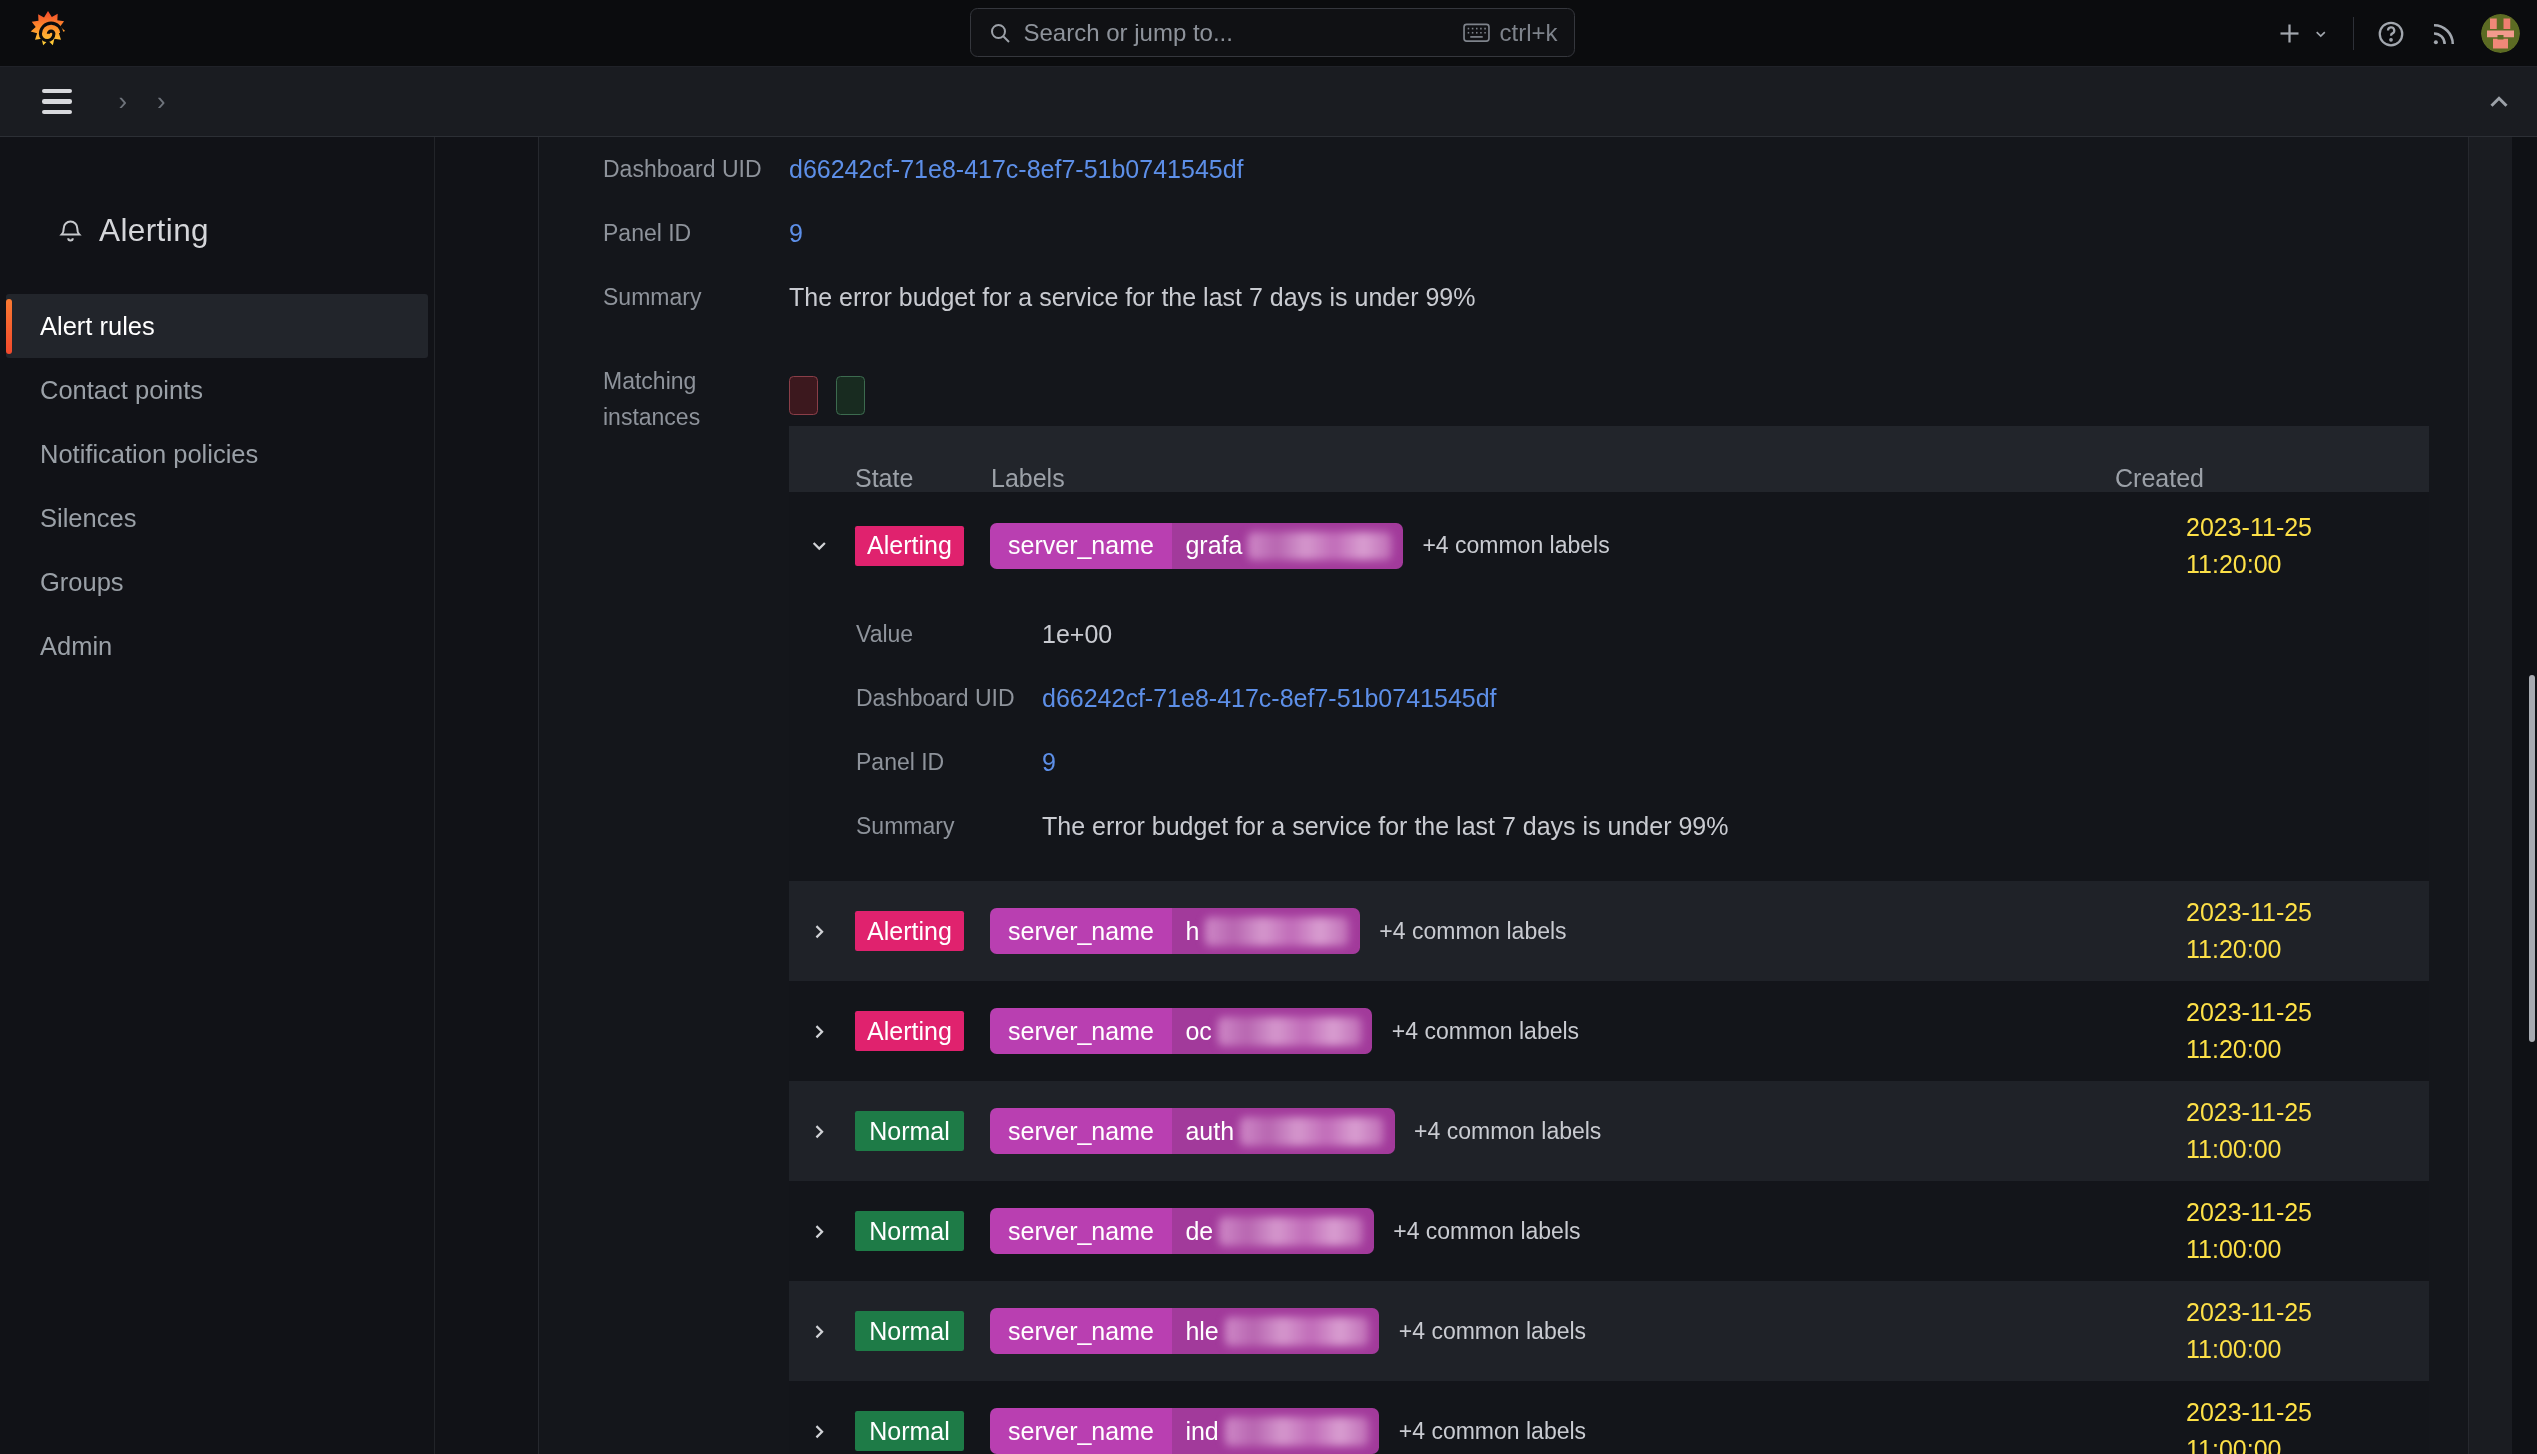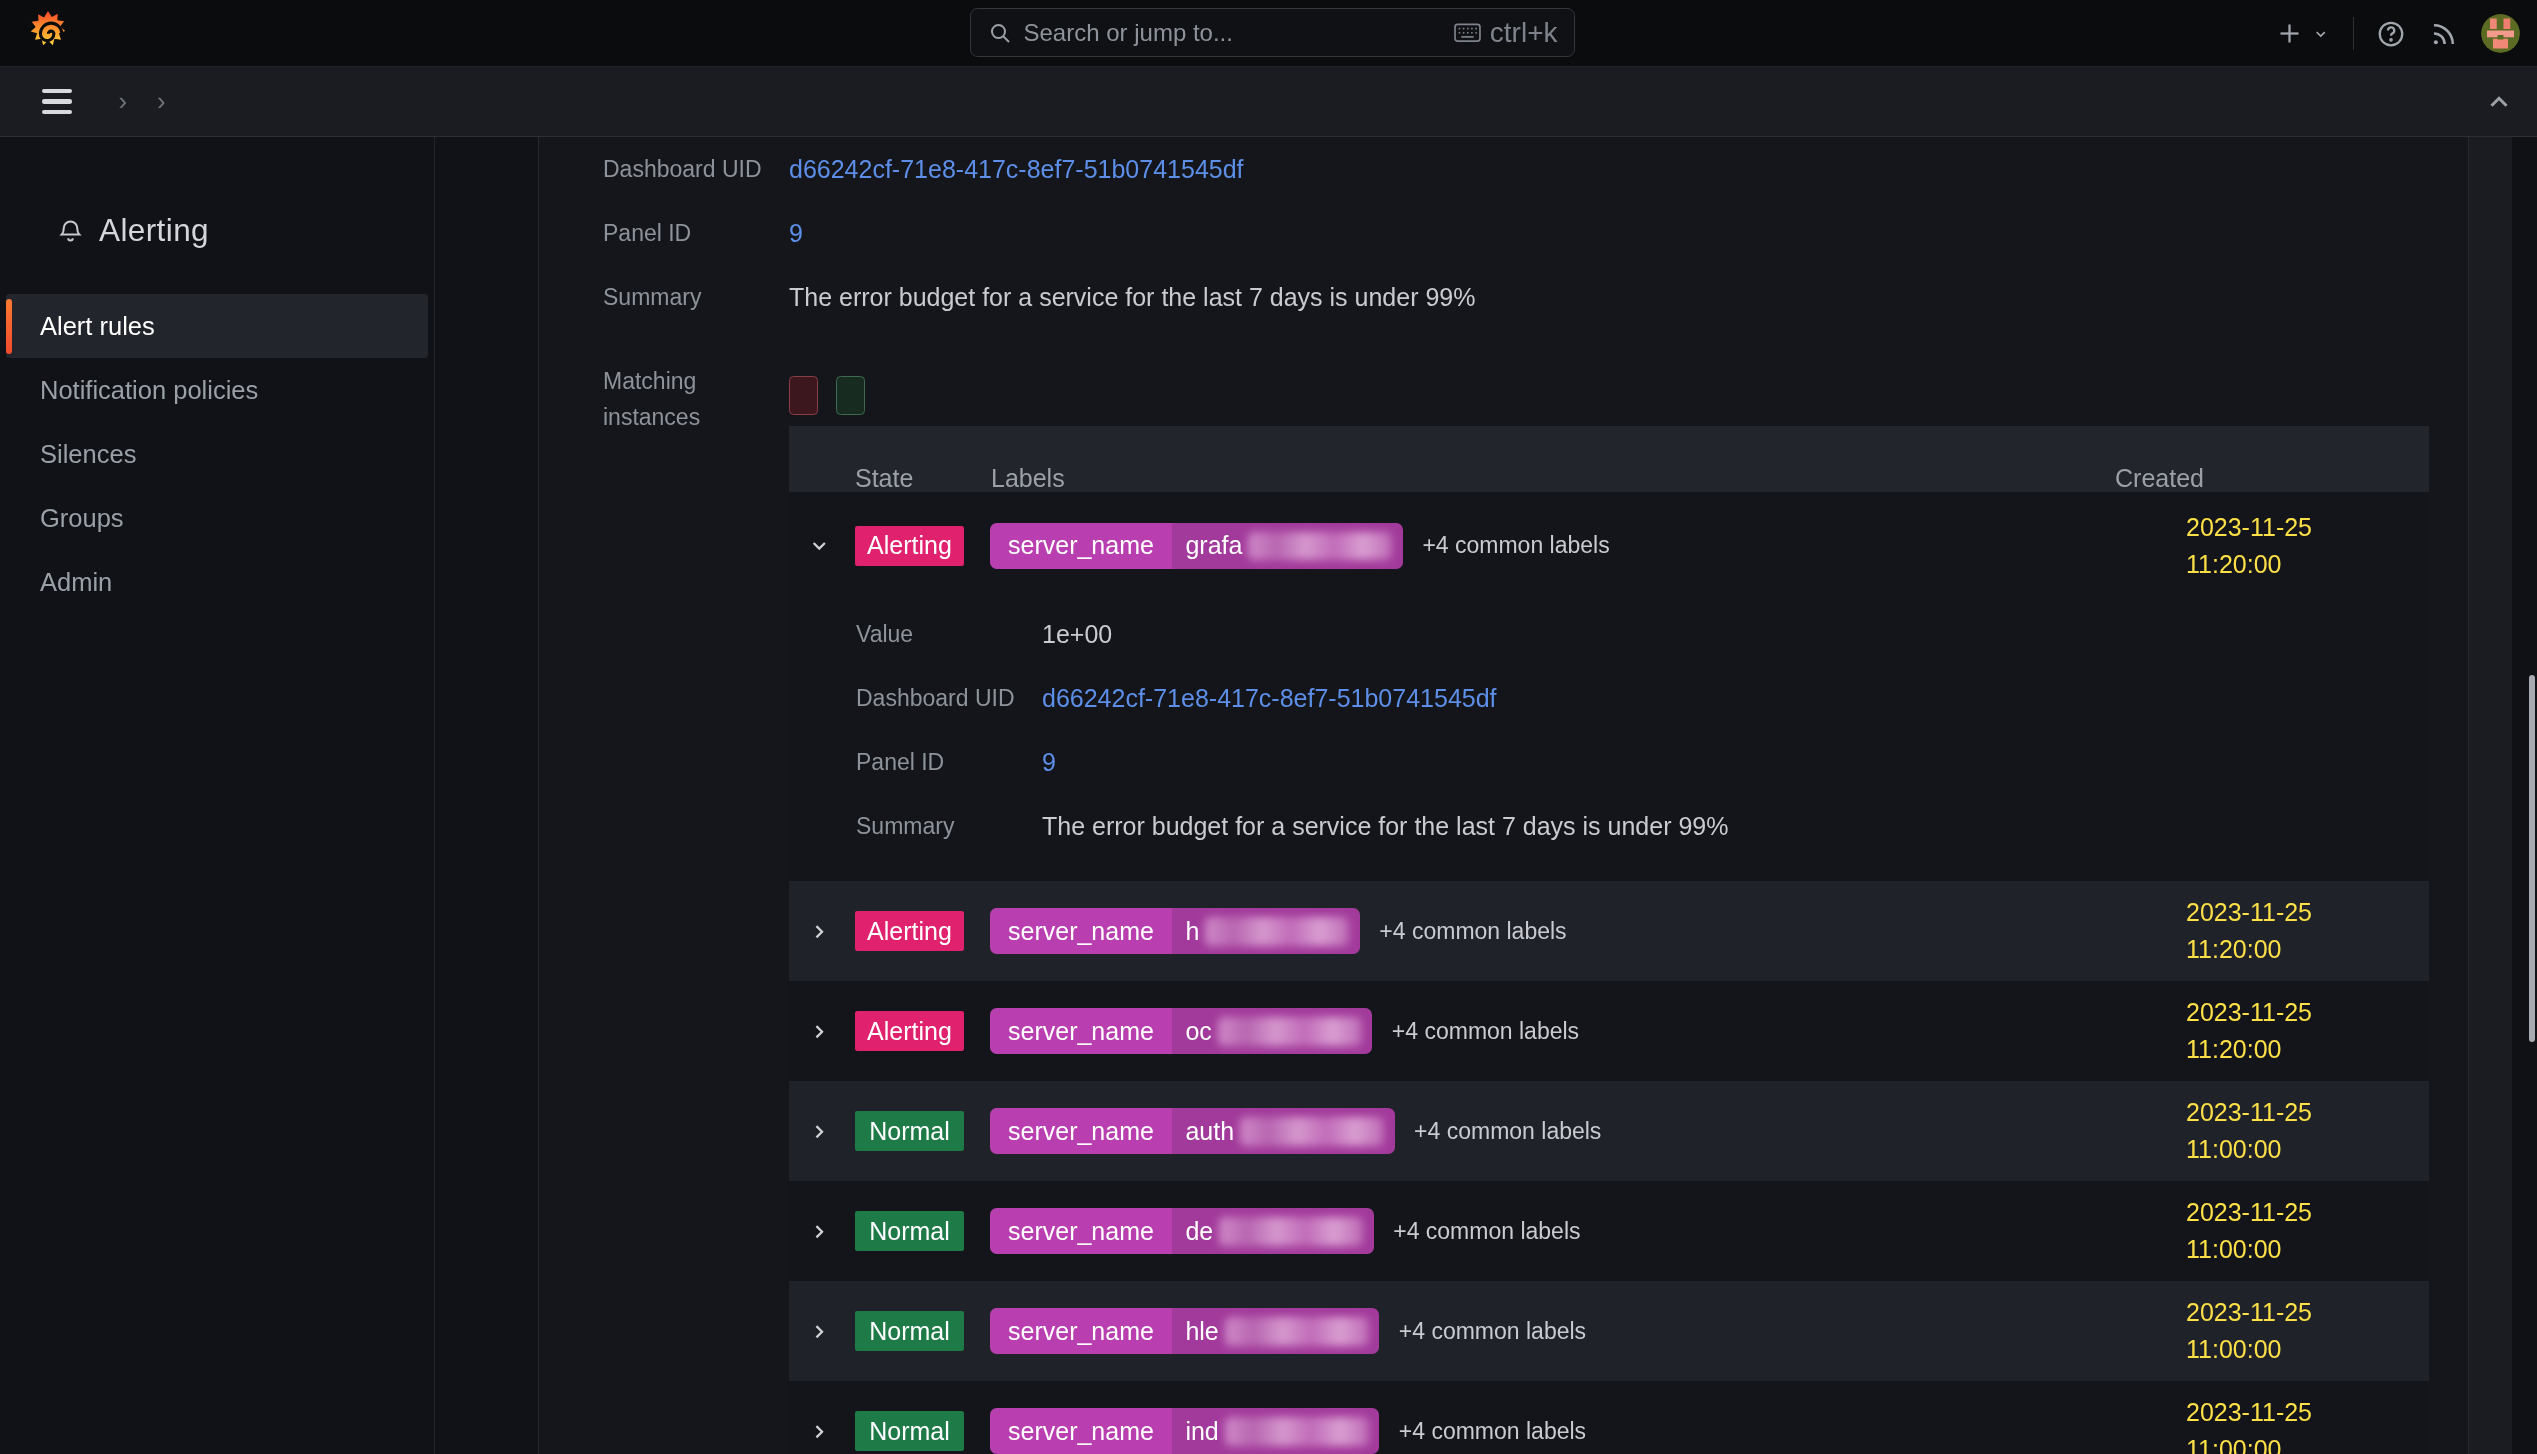--- a/index.html
+++ b/index.html
@@ -9,21 +9,21 @@
   
   .topnav { position:absolute; left:0; top:0; width:2538px; height:67px;
     background:#0B0C0E; border-bottom:0.7px solid #202228; z-index:30; }
   .logo { position:absolute; left:27px; top:11.2px; width:42px; height:45px; }
   .searchbox { position:absolute; left:970px; top:8.2px; width:605px; height:49px;
     background:#101114; border:0.7px solid #35373D; border-radius:7.5px;
     display:flex; align-items:center; padding:0 16.5px; gap:12px; }
   .searchbox input { flex:1; background:transparent; border:none; outline:none;
     font-family:"Liberation Sans", sans-serif; font-size:24px; color:#C9CBD1; }
   .searchbox input::placeholder { color:#8E939B; }
-  .shortcut { display:flex; align-items:center; gap:9px; color:#7E838B; font-size:28px; }
+  .shortcut { display:flex; align-items:center; gap:9px; color:#7E838B; font-size:24px; }
   .nav-right { position:absolute; right:18px; top:0; height:67px; display:flex; align-items:center; gap:22.5px; }
   .icon-btn { display:flex; align-items:center; justify-content:center; height:42px; cursor:pointer; }
   .nav-divider { width:0.7px; height:33px; background:#2E3138; }
   .avatar { width:39px; height:39px; border-radius:50%; overflow:hidden; }
 
   
   .crumbbar { position:absolute; left:0; top:67px; width:2538px; height:70px;
     background:#1A1C21; border-bottom:0.7px solid #2C2F35; z-index:25;
     display:flex; align-items:center; }
   .burger { margin-left:42px; width:30px; height:25.5px; display:flex; flex-direction:column;
@@ -234,20 +234,24 @@
     </svg>
     <span class="t">Alerting</span>
   </div>
   <div class="side-list" id="side-host">
       <div class="side-item active">
     <span class="accent-bar"></span>
     <span>Alert rules</span>
   </div>
       <div class="side-item">
 
+    <span>Contact points</span>
+  </div>
+      <div class="side-item">
+
     <span>Notification policies</span>
   </div>
       <div class="side-item">
 
     <span>Silences</span>
   </div>
       <div class="side-item">
 
     <span>Groups</span>
   </div>

